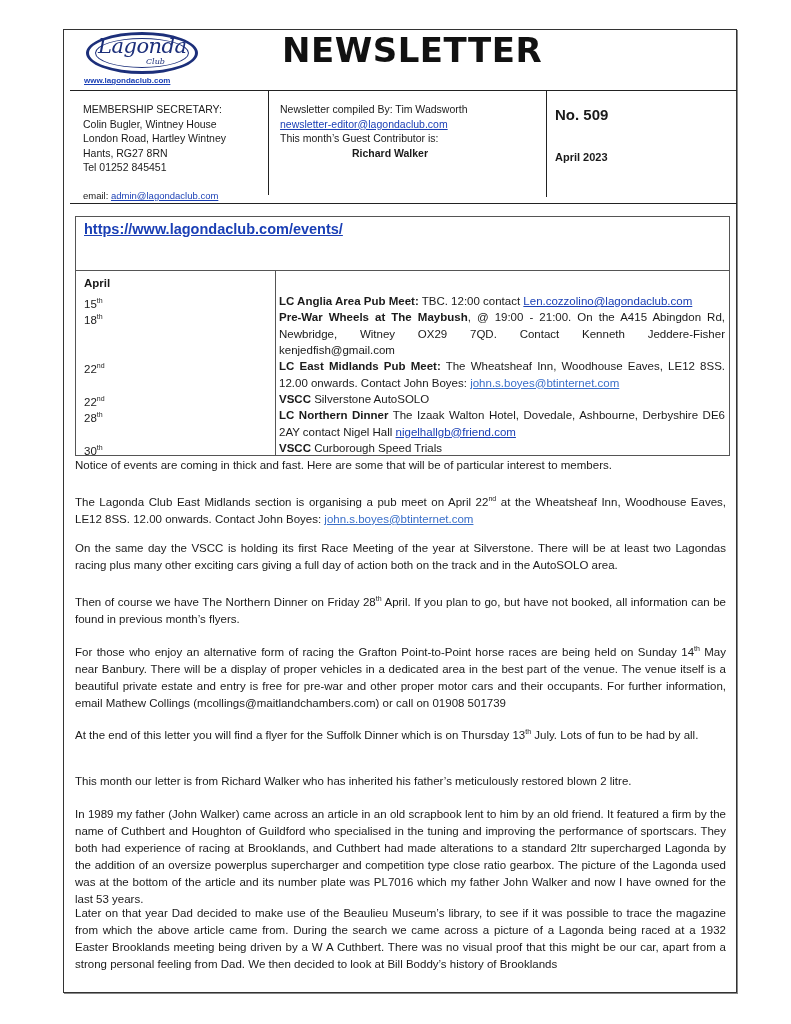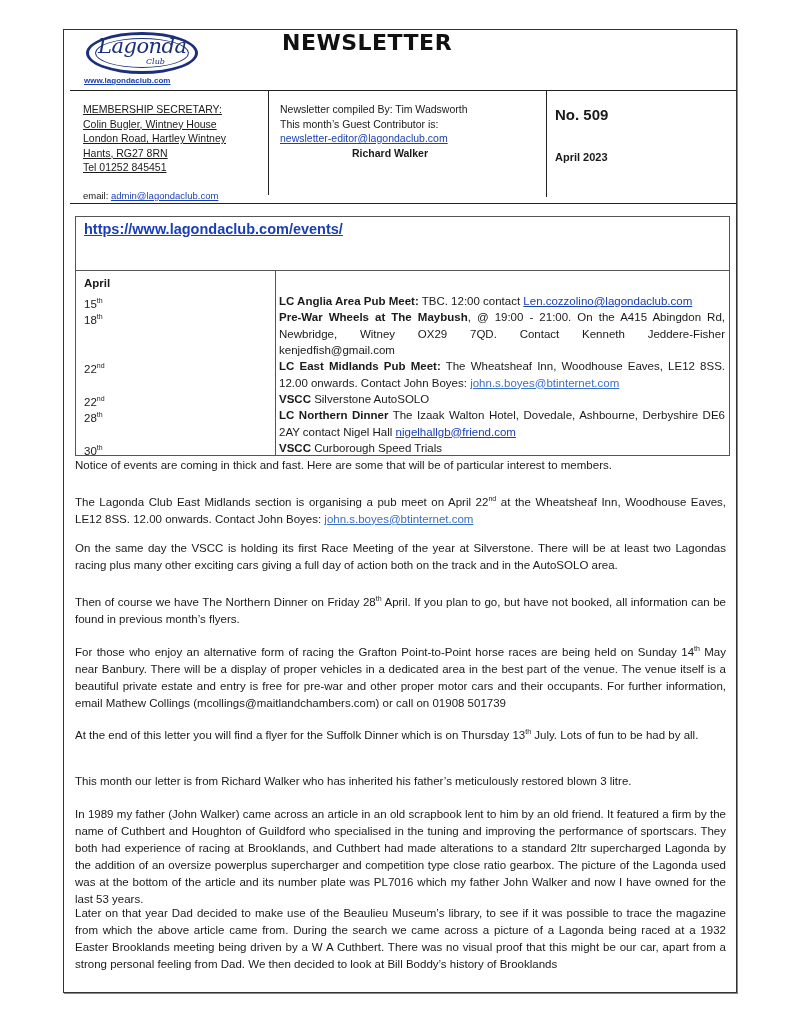--- a/index.html
+++ b/index.html
@@ -16,28 +16,28 @@
     .logo-oval { position: absolute; left: 4px; top: 2px; width: 112px; height: 42px;
                  border: 3px solid #1c2f7a; border-radius: 50%; box-sizing: border-box; background: #fff; }
     .logo-oval::after { content: ""; position: absolute; left: 6px; top: 3px; right: 6px; bottom: 3px;
                  border: 1px solid #1c2f7a; border-radius: 50%; }
     .logo-text { position: absolute; left: 16px; top: 4px; font-family: "DejaVu Serif", serif;
                  font-style: italic; font-size: 21px; color: #1c2f7a; letter-spacing: -0.5px; font-weight: normal; }
     .logo-sub { position: absolute; left: 64px; top: 27px; font-family: "DejaVu Serif", serif;
                 font-style: italic; font-size: 8px; color: #1c2f7a; }
     .logo-url { position: absolute; left: 84px; top: 76px; font-size: 8px; color: #1a3fb5;
                 text-decoration: underline; font-weight: bold; }
-    .title { position: absolute; left: 282px; top: 30px; font-size: 22px; font-weight: 900;
+    .title { position: absolute; left: 282px; top: 30px; font-size: 34px; font-weight: 900;
              letter-spacing: 0.5px; color: #111; font-family: "DejaVu Sans", sans-serif; }
 
     .hline { position: absolute; height: 0; border-top: 1.5px solid #222; }
     .vline { position: absolute; width: 0; border-left: 1.5px solid #222; }
 
     .small { font-size: 10.5px; line-height: 14.5px; }
-    .member { position: absolute; left: 83px; top: 102px; width: 180px; text-decoration: underline; }
+    .member { position: absolute; left: 83px; top: 102px; width: 180px; }
     .member-email { position: absolute; left: 83px; top: 190px; font-size: 9.5px; }
     .compiled { position: absolute; left: 280px; top: 102px; width: 260px; }
     .compiled .just { display: flex; justify-content: space-between; }
     .guest-name { text-align: center; font-weight: bold; width: 220px; }
     .issue-no { position: absolute; left: 555px; top: 106px; font-size: 15px; font-weight: bold; }
     .issue-date { position: absolute; left: 555px; top: 151px; font-size: 11px; font-weight: bold; }
 
     
     .events-box { position: absolute; left: 75px; top: 216px; width: 655px; height: 240px;
                   border: 1px solid #555; box-sizing: border-box; }
@@ -81,22 +81,22 @@
   <div>London Road, Hartley Wintney</div>
   <div>Hants, RG27 8RN</div>
   <div>Tel 01252 845451</div>
 </div>
 <div class="member-email">
   <span>email: </span><a class="link">admin@lagondaclub.com</a>
 </div>
 
 <div class="compiled small">
   <div>Newsletter compiled By:  Tim Wadsworth</div>
+  <div><a class="link">newsletter-editor@lagondaclub.com</a></div>
   <div>This month’s Guest Contributor is:</div>
-  <div><a class="link">newsletter-editor@lagondaclub.com</a></div>
   <div class="guest-name">Richard Walker</div>
 </div>
 
 <div class="issue-no">No. 509</div>
 <div class="issue-date">April 2023</div>
 
 <div class="events-box"></div>
 <div class="events-head">
   <a class="url">https://www.lagondaclub.com/events/</a>
 </div>
@@ -127,17 +127,17 @@
 <div class="para" style="top:490px;"><span>The Lagonda Club East Midlands section is organising a pub meet on April 22</span><sup>nd</sup><span> at  the Wheatsheaf Inn, Woodhouse Eaves, LE12 8SS. 12.00 onwards. Contact John Boyes: </span><a class="link-light">john.s.boyes@btinternet.com</a></div>
 
 <div class="para" style="top:540px;">On the same day the VSCC is holding its first Race Meeting of the year at Silverstone. There will be at least two Lagondas racing plus many other exciting cars giving a full day of action both on the track and in the AutoSOLO area.</div>
 
 <div class="para" style="top:590px;"><span>Then of course we have The Northern Dinner on Friday 28</span><sup>th</sup><span> April. If you plan to go, but have not booked, all information can be found in previous month’s flyers.</span></div>
 
 <div class="para" style="top:640px;"><span>For those who enjoy an alternative form of racing the Grafton Point-to-Point horse races are being held on Sunday 14</span><sup>th</sup><span>  May near Banbury. There will be a display of proper vehicles in a dedicated area in the best part of the venue. The venue itself is a beautiful private estate and entry is free for pre-war and other proper motor cars and their occupants. For further information, email Mathew Collings (mcollings@maitlandchambers.com) or call on 01908 501739</span></div>
 
 <div class="para" style="top:723px;"><span>At the end of this letter you will find a flyer for the Suffolk Dinner which is on Thursday 13</span><sup>th</sup><span> July. Lots of fun to be had by all.</span></div>
 
-<div class="para" style="top:773px;">This month our letter is from Richard Walker who has inherited his father’s meticulously restored blown 3 litre.</div>
+<div class="para" style="top:773px;">This month our letter is from Richard Walker who has inherited his father’s meticulously restored blown 2 litre.</div>
 
 <div class="para" style="top:806px;">In 1989 my father (John Walker) came across an article in an old scrapbook lent to him by an old friend. It featured a firm by the name of Cuthbert and Houghton of Guildford who specialised in the tuning and improving the performance of sportscars. They both had experience of racing at Brooklands, and Cuthbert had made alterations to a standard 2ltr supercharged Lagonda by the addition of an oversize powerplus supercharger and competition type close ratio gearbox. The picture of the Lagonda used was at the bottom of the article and its number plate was PL7016 which my father John Walker and now I have owned for the last 53 years.</div>
 
 <div class="para" style="top:905px;">Later on that year Dad decided to make use of the Beaulieu Museum’s library, to see if it was possible to trace the magazine from which the above article came from. During the search we came across a picture of a Lagonda being raced at a 1932 Easter Brooklands meeting being driven by a W A Cuthbert. There was no visual proof that this might be our car, apart from a strong personal feeling from Dad. We then decided to look at Bill Boddy’s  history of Brooklands</div>
 
 </body></html>

